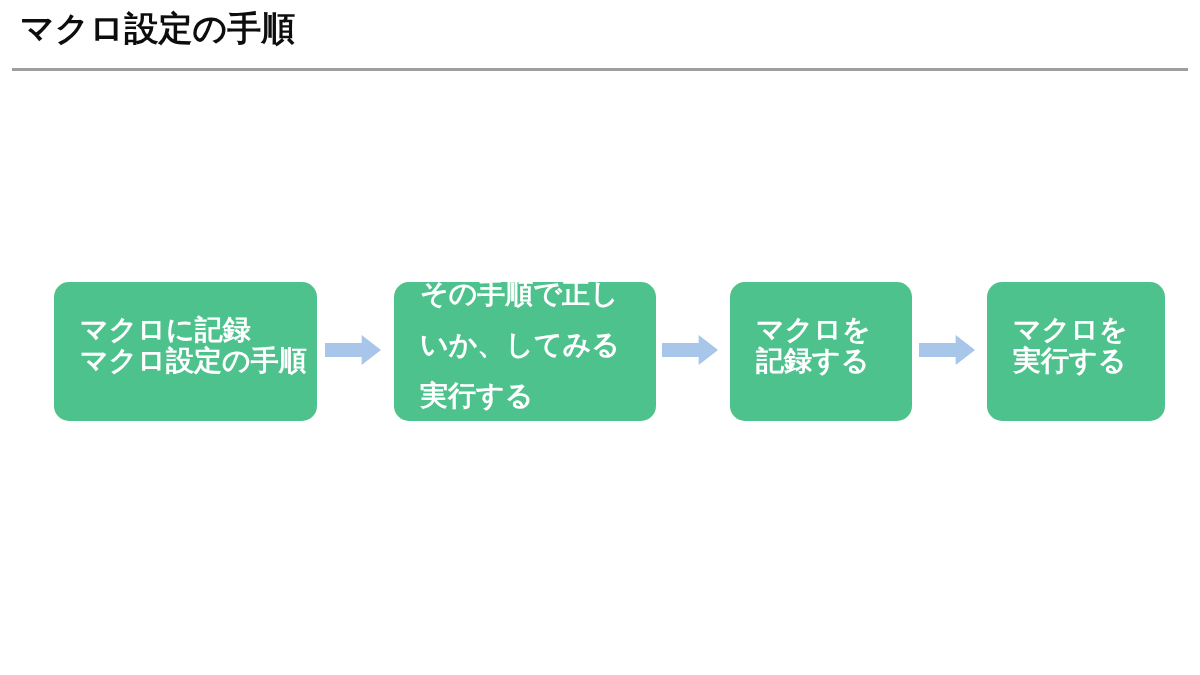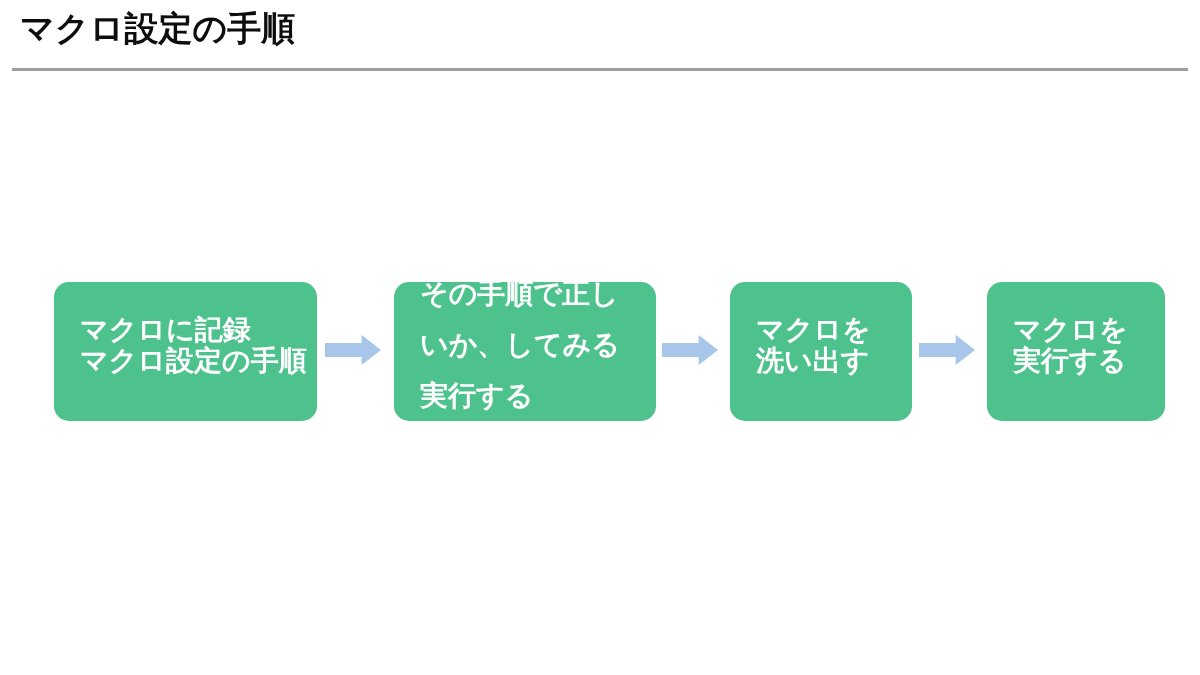--- a/index.html
+++ b/index.html
@@ -103,21 +103,21 @@
       <span>いか、してみる</span>
       <span>実行する</span>
     </div>
 
     <svg class="arrow arrow-2" viewBox="0 0 55 30" preserveAspectRatio="none">
       <polygon points="0,8 36,8 36,0 55,15 36,30 36,22 0,22" fill="#A8C6E9"></polygon>
     </svg>
 
     <div class="step step-3">
       <span>マクロを</span>
-      <span>洗い出す</span>
+      <span>記録する</span>
     </div>
 
     <svg class="arrow arrow-3" viewBox="0 0 55 30" preserveAspectRatio="none">
       <polygon points="0,8 36,8 36,0 55,15 36,30 36,22 0,22" fill="#A8C6E9"></polygon>
     </svg>
 
     <div class="step step-4">
       <span>マクロを</span>
       <span>実行する</span>
     </div>

